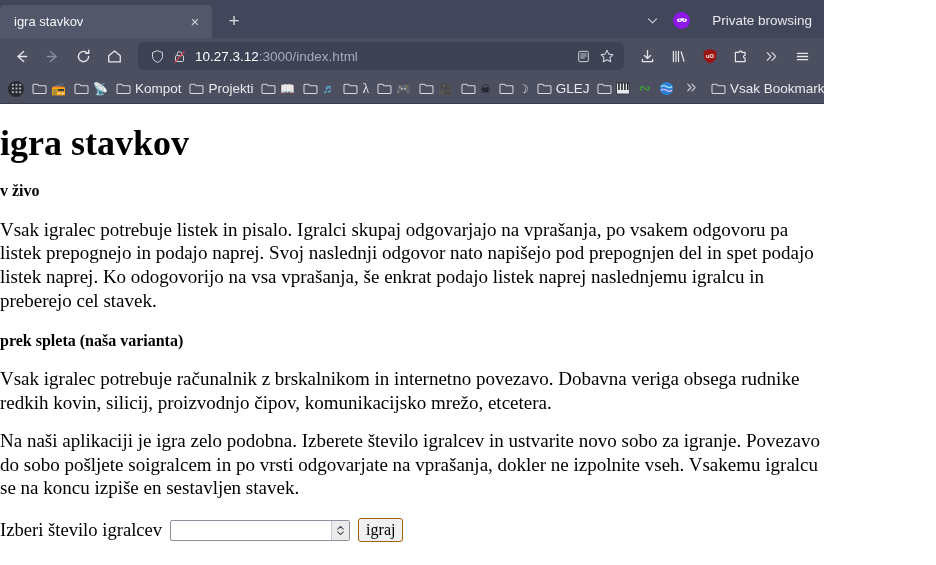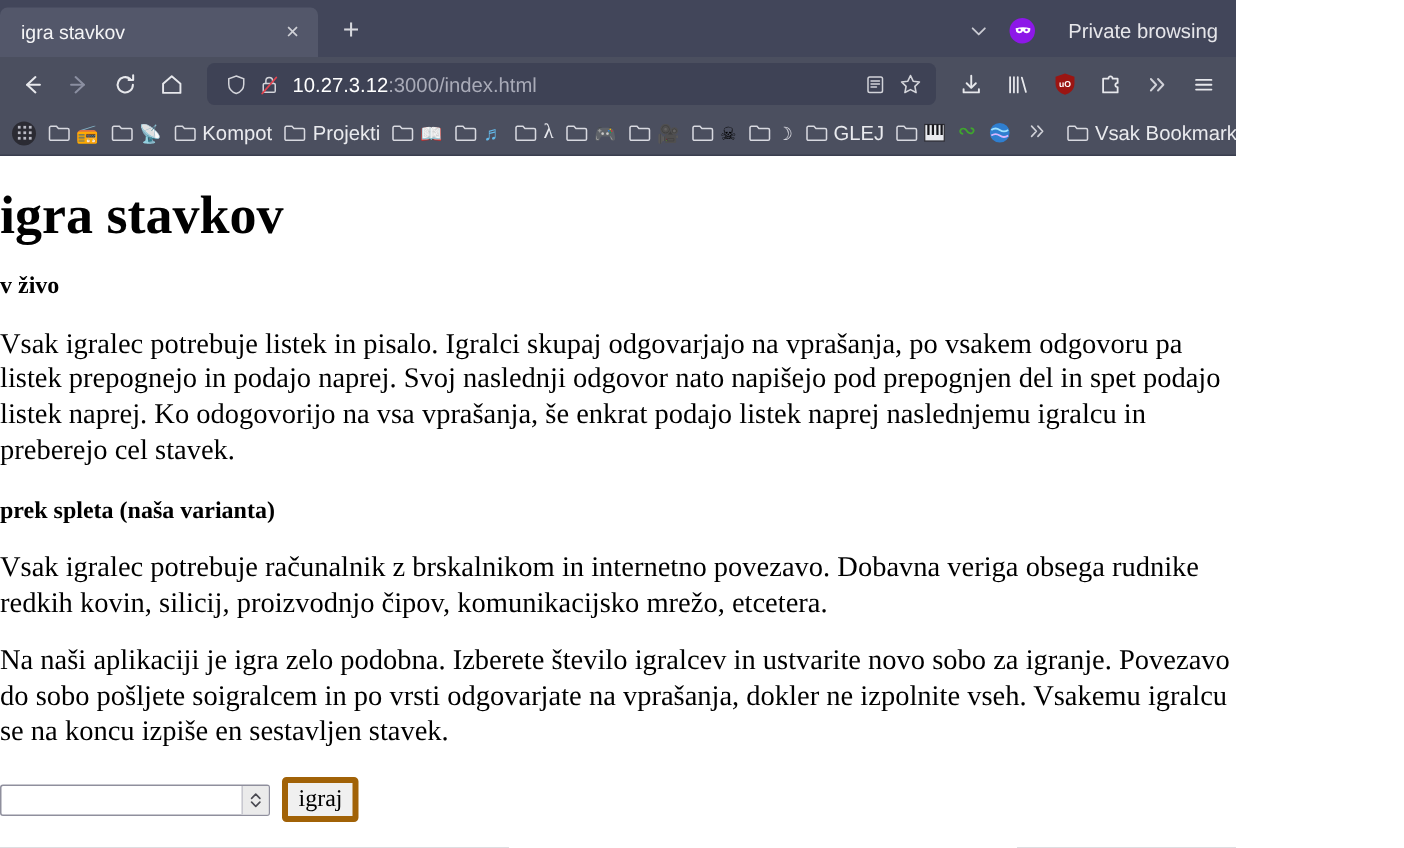--- a/index.html
+++ b/index.html
@@ -291,21 +291,21 @@
     align-items: center;
     justify-content: center;
     color: #555;
     flex: 0 0 auto;
   }
   .btn {
     font-family: "Liberation Serif", "DejaVu Serif", serif;
     font-size: 16px;
     padding: 1px 7px 2px 7px;
     background: #f0f0f0;
-    border: 4px solid #a16207;
+    border: 1px solid #a16207;
     border-radius: 3px;
     color: #000;
     line-height: 1.2;
     text-align: center;
   }
 </style>
 </head>
 <body>
 
 <div class="browser">
@@ -606,20 +606,21 @@
     <h1>igra stavkov</h1>
 
     <h2>v živo</h2>
     <p>Vsak igralec potrebuje listek in pisalo. Igralci skupaj odgovarjajo na vprašanja, po vsakem odgovoru pa listek prepognejo in podajo naprej. Svoj naslednji odgovor nato napišejo pod prepognjen del in spet podajo listek naprej. Ko odogovorijo na vsa vprašanja, še enkrat podajo listek naprej naslednjemu igralcu in preberejo cel stavek.</p>
 
     <h2>prek spleta (naša varianta)</h2>
     <p>Vsak igralec potrebuje računalnik z brskalnikom in internetno povezavo. Dobavna veriga obsega rudnike redkih kovin, silicij, proizvodnjo čipov, komunikacijsko mrežo, etcetera.</p>
     <p>Na naši aplikaciji je igra zelo podobna. Izberete število igralcev in ustvarite novo sobo za igranje. Povezavo do sobo pošljete soigralcem in po vrsti odgovarjate na vprašanja, dokler ne izpolnite vseh. Vsakemu igralcu se na koncu izpiše en sestavljen stavek.</p>
 
     <div class="formrow">
+      <span>Izberi število igralcev</span>
       <span class="sel">
         <span class="sel-value"></span>
         <span class="sel-arrow">
           <svg width="11" height="15" viewBox="0 0 12 16" aria-hidden="true">
             <path d="M3 6.6 L6 3.6 L9 6.6" fill="none" stroke="#4a4a52" stroke-width="1.2" stroke-linecap="round" stroke-linejoin="round"></path>
             <path d="M3 9.4 L6 12.4 L9 9.4" fill="none" stroke="#4a4a52" stroke-width="1.2" stroke-linecap="round" stroke-linejoin="round"></path>
           </svg>
         </span>
       </span>
       <button class="btn">igraj</button>

